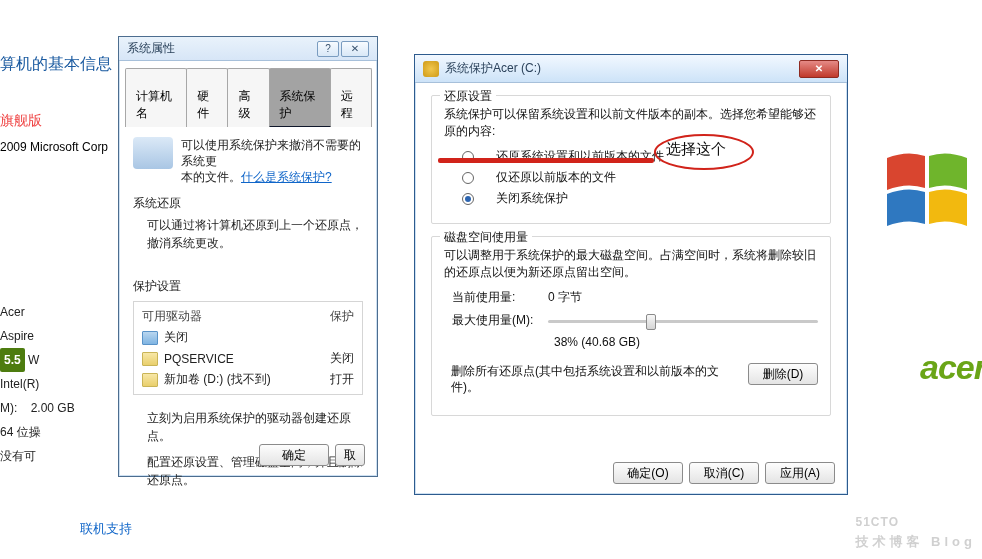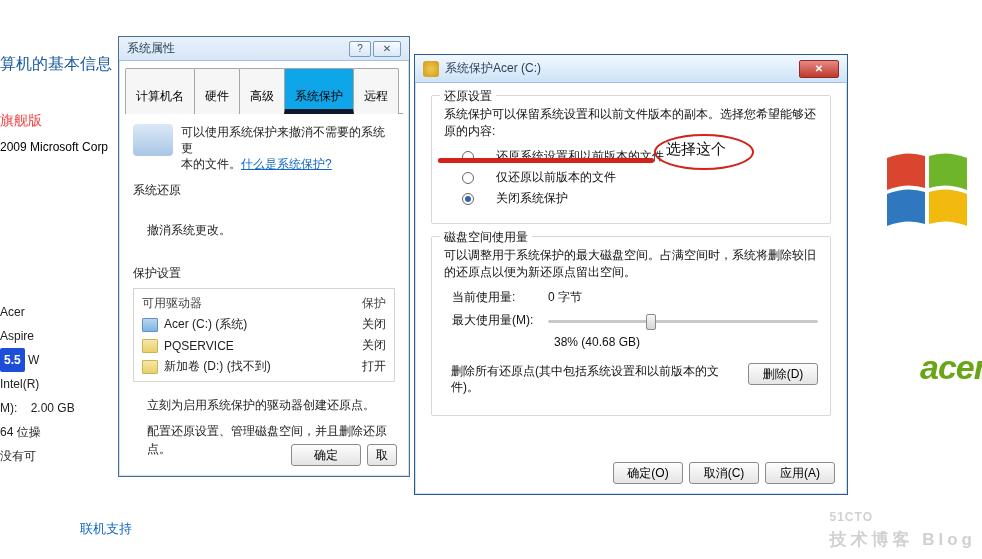--- a/index.html
+++ b/index.html
@@ -3,40 +3,40 @@
 <meta charset="utf-8">
 <style>
 * { box-sizing: border-box; margin: 0; padding: 0; font-family: "Microsoft YaHei", "Segoe UI", Tahoma, sans-serif; font-size: 12px; }
 body { width: 982px; height: 559px; background: #ffffff; position: relative; overflow: hidden; }
 
 .bg-page { position: absolute; inset: 0; background: #fff; }
 .bg-title { position: absolute; left: 0; top: 54px; color: #1a5aa0; font-size: 16px; }
 .bg-subtitle { position: absolute; left: 0; top: 112px; color: #ef4444; font-size: 14px; }
 .bg-copy { position: absolute; left: 0; top: 140px; color: #000; font-size: 12px; }
 .bg-rows { position: absolute; left: 0; top: 300px; line-height: 24px; color: #222; }
-.bg-wei { display:inline-block; background:#1d4ed8; color:#fff; padding:0 4px; border-radius:2px; font-weight:bold;}
+.bg-wei { display:inline-block; background:#4d7c0f; color:#fff; padding:0 4px; border-radius:2px; font-weight:bold;}
 .bg-link { position:absolute; left:80px; top:520px; color:#1066c9; font-size:13px;}
 
 .win-logo { position:absolute; right:10px; top:150px; width:90px; height:80px; }
 .acer-logo { position:absolute; right:-4px; top:348px; font-family:Arial; font-size:34px; font-weight:bold; color:#6aa517; letter-spacing:-1px; font-style:italic;}
 .watermark { position:absolute; right:6px; bottom:8px; font-family:Arial; font-size:28px; color:rgba(170,170,170,0.55); font-weight:bold; letter-spacing:1px;}
-.watermark small{display:block; font-size:17px; text-align:right; letter-spacing:4px;}
+.watermark small{display:block; font-size:13px; text-align:right; letter-spacing:4px;}
 
 
 .dlg { position:absolute; background:#fff; border:1px solid #4c6d8f; box-shadow:0 0 0 1px #cde0f2 inset; }
-.dlg1 { left:118px; top:36px; width:292px; height:441px; }
+.dlg1 { left:118px; top:36px; width:260px; height:441px; }
 .titlebar { height:24px; background:linear-gradient(#e9f2fb,#d7e6f7); border-bottom:1px solid #a7c0da; display:flex; align-items:center; padding:0 8px; justify-content:space-between; }
 .titlebar .t { color:#2b425b; }
 .tb-btns { display:flex; gap:2px;}
 .tb-btn { width:22px; height:16px; border:1px solid #7a9cc0; border-radius:2px; background:linear-gradient(#f7fbff,#d9e8f7); display:flex; align-items:center; justify-content:center; font-size:10px; color:#37516d; cursor:pointer;}
 .tb-btn.x { width:28px; }
 
 .tabs { display:flex; border-bottom:1px solid #a7a7a7; margin:6px 6px 0 6px;}
 .tab { padding:19px 10px 4px; border:1px solid #a7a7a7; border-bottom:none; background:#f6f6f6; margin-right:-1px; position:relative; top:1px; border-radius:2px 2px 0 0; cursor:pointer;}
-.tab.active { background:#0ea5e9; z-index:2; border-bottom:5px solid #0f172a;}
+.tab.active { background:#a3a3a3; z-index:2; border-bottom:1px solid #0f172a;}
 
 .dlg1 .body { padding:10px 14px; color:#222; }
 .info-row { display:flex; gap:8px; margin-bottom:10px;}
 .info-icon { width:40px; height:32px; background:linear-gradient(#dbe9f7,#a9c6e4); border-radius:4px; flex-shrink:0;}
 .info-text { line-height:16px; }
 .info-text a { color:#1066c9; text-decoration:underline; cursor:pointer;}
 
 .section-title { margin:10px 0 4px 0; }
 .indent { padding-left:14px; line-height:18px; }
 
@@ -130,32 +130,31 @@
   <div class="body">
     <div class="info-row">
       <div class="info-icon"></div>
       <div class="info-text">
         <span>可以使用系统保护来撤消不需要的系统更</span><br>
         <span>本的文件。</span><a>什么是系统保护?</a>
       </div>
     </div>
     <div class="section-title">系统还原</div>
     <div class="indent">
-      <br>
+      <span>可以通过将计算机还原到上一个还原点，</span><br>
       <span>撤消系统更改。</span>
     </div>
     <div class="section-title" style="margin-top:26px">保护设置</div>
     <div class="group">
       <div class="hdr">
           <span>可用驱动器</span>
           <span>保护</span>
         </div>
       <div class="row">
           <span class="drv-icon c"></span>
-          <span class="name">Acer (C:) (系统)</span>
           <span>关闭</span>
         </div>
       <div class="row">
           <span class="drv-icon"></span>
           <span class="name">PQSERVICE</span>
           <span>关闭</span>
         </div>
       <div class="row">
           <span class="drv-icon"></span>
           <span class="name">新加卷 (D:) (找不到)</span>

